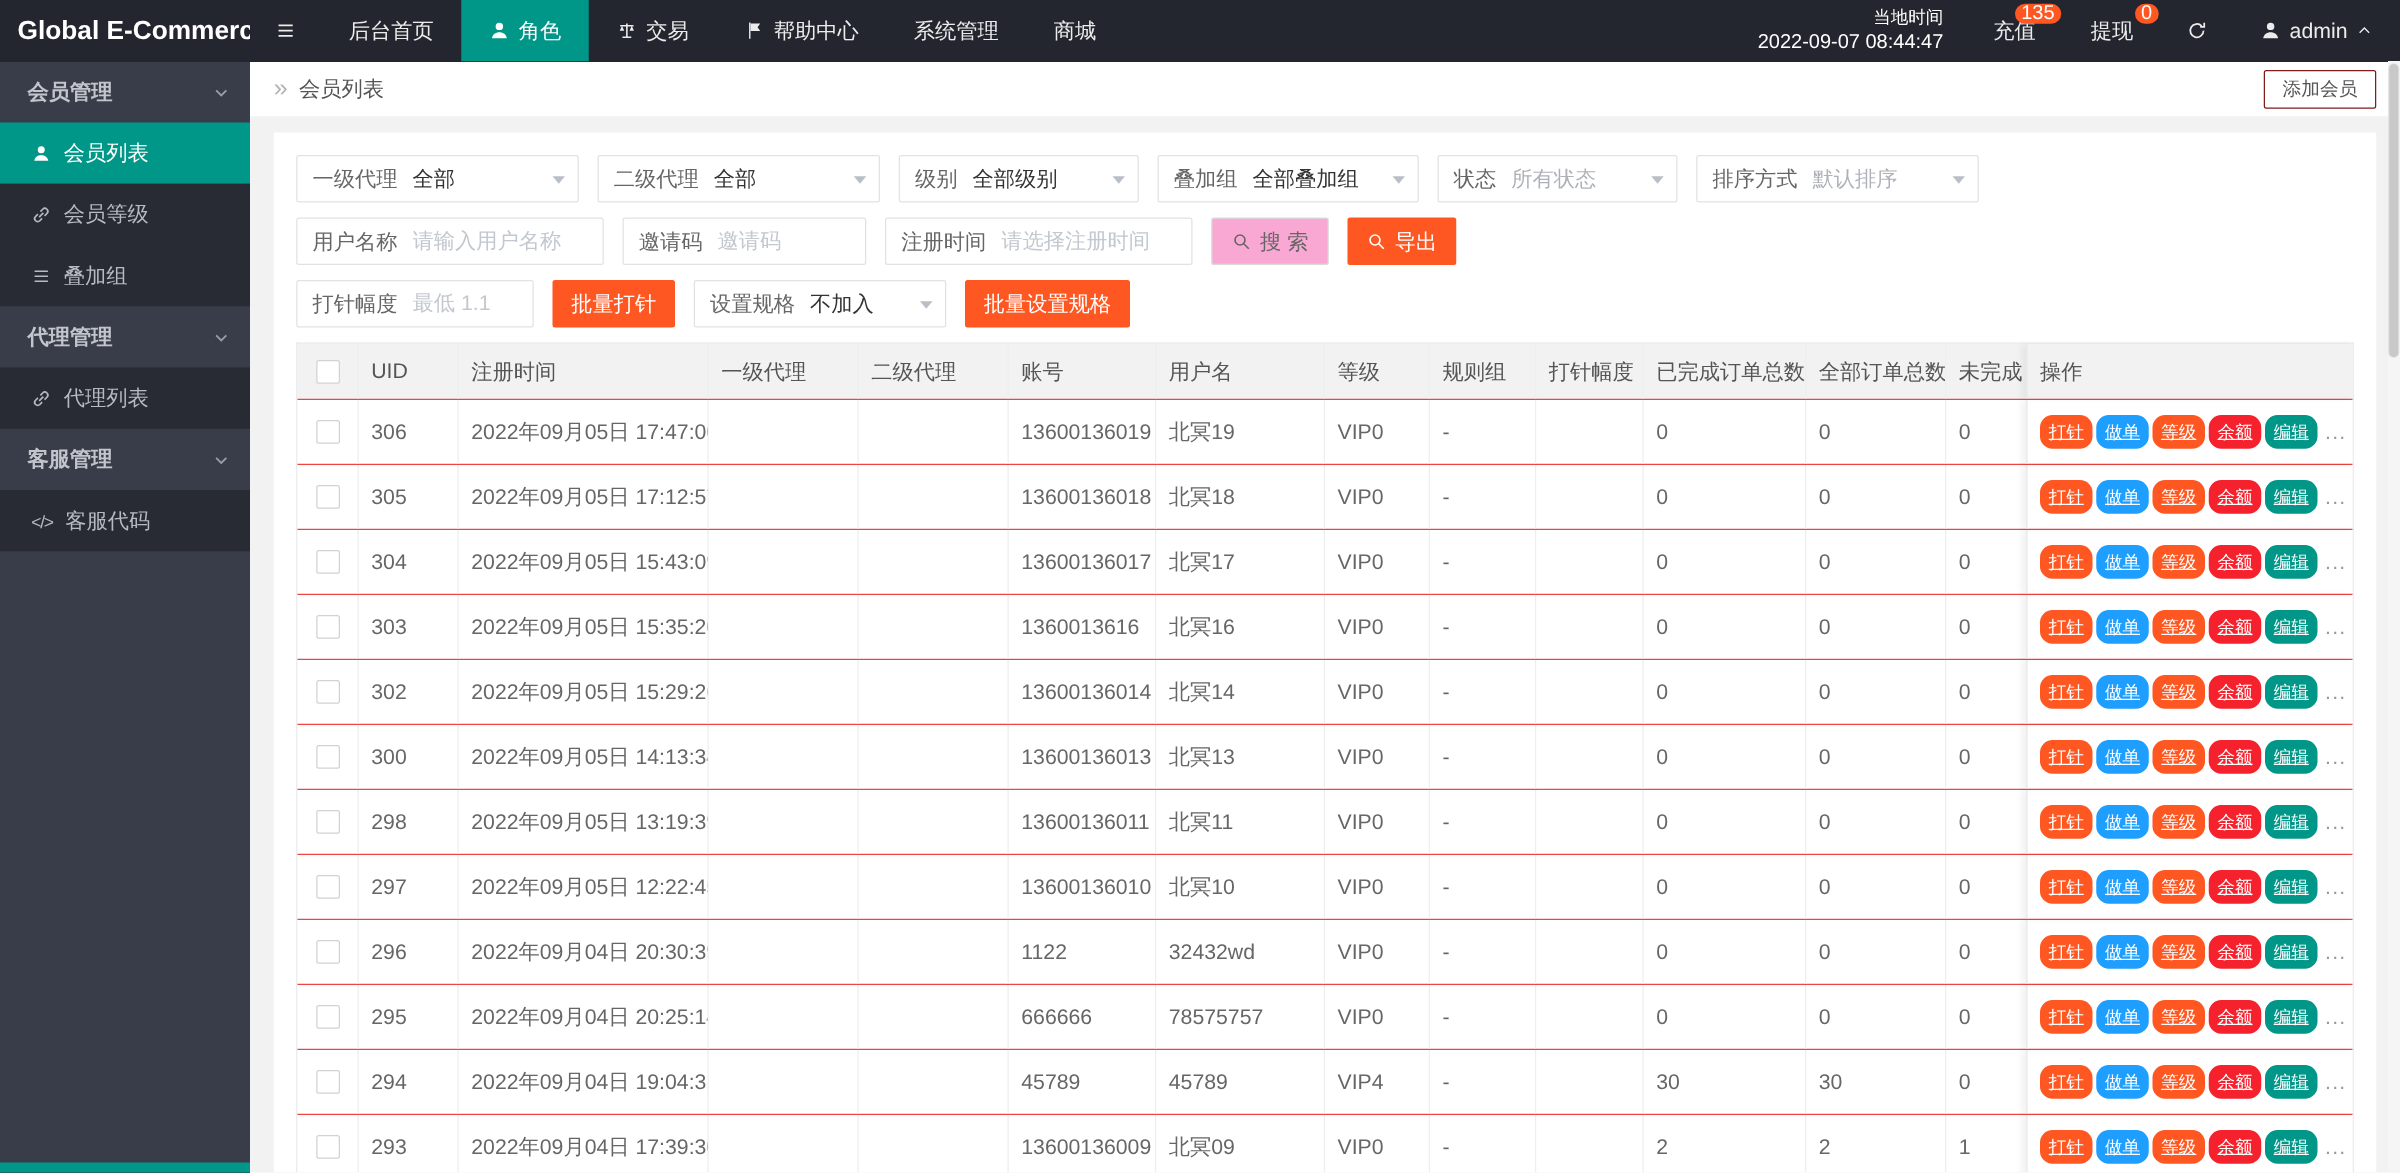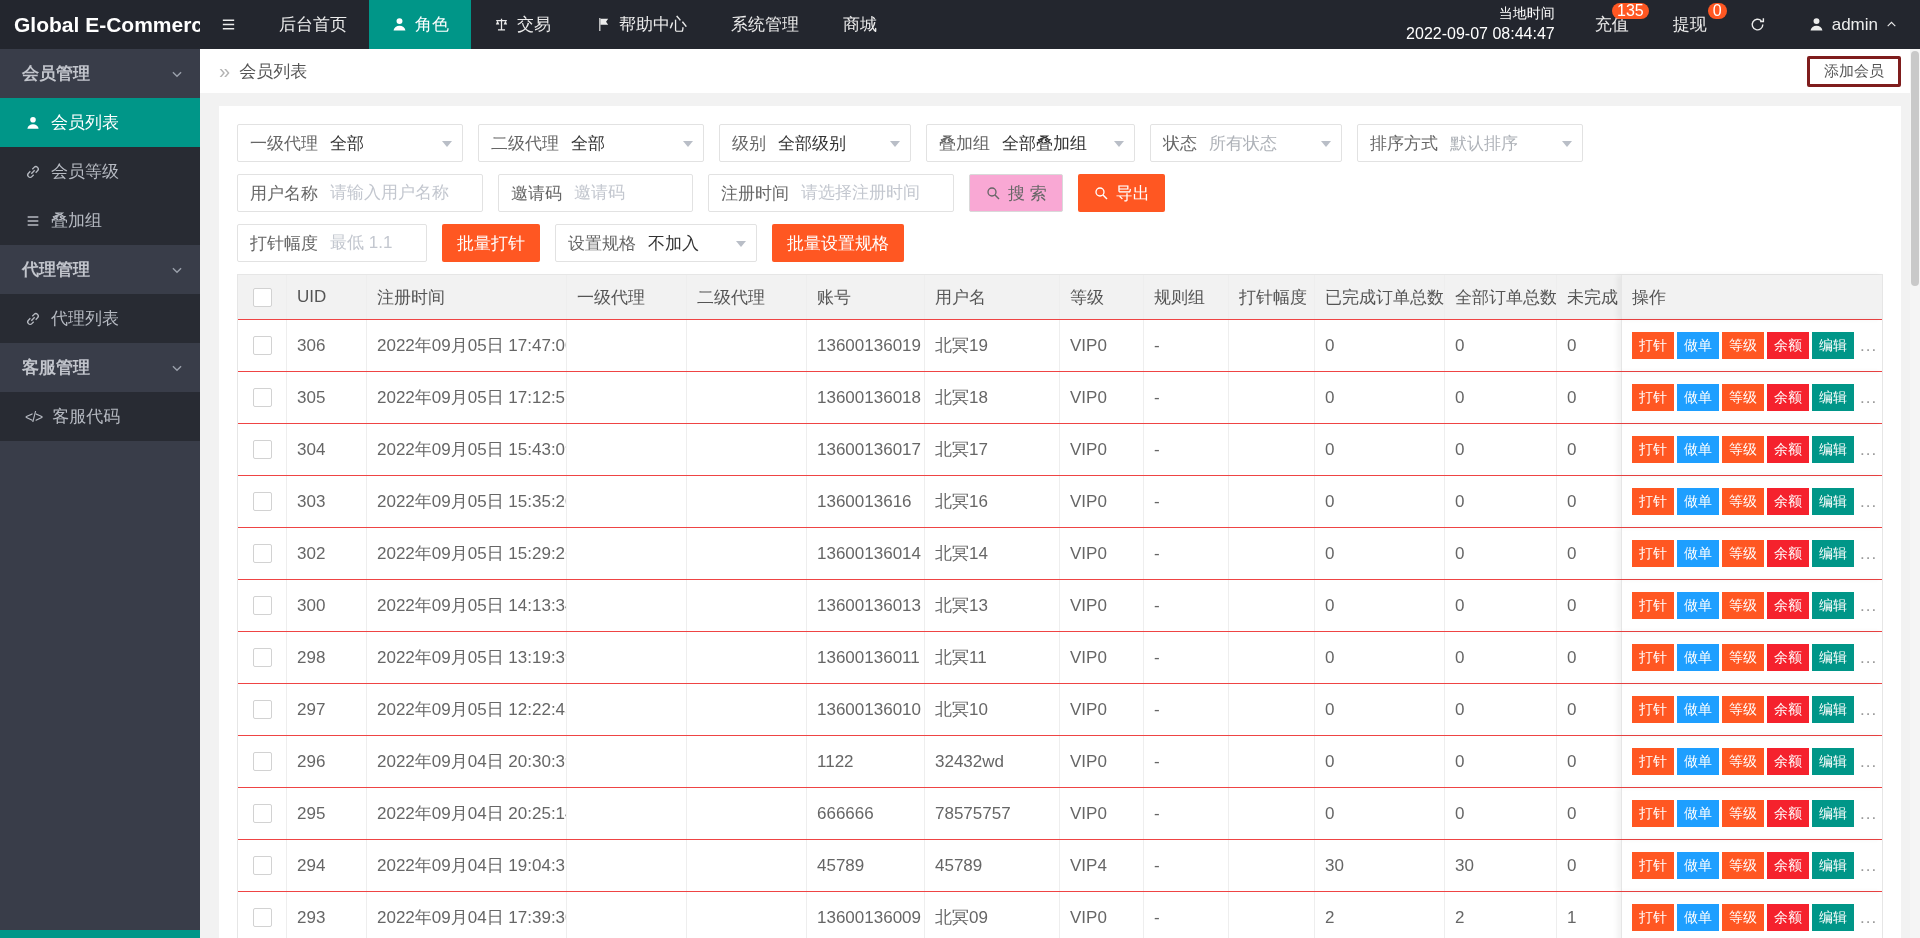--- a/index.html
+++ b/index.html
@@ -31,21 +31,21 @@
   .side-item .ic { width:16px; height:16px; }
   .side-item.active { background:var(--accent,#009688); color:#fff; }
   .code-ic { font-size:14px; letter-spacing:-1px; }
   .side-bottom-strip { position:absolute; left:0; right:0; bottom:0; height:8px; background:var(--accent,#009688); }
 
   
   .main { position:absolute; top:49px; left:200px; right:0; bottom:0; overflow:hidden; background:#f2f2f2; }
   .breadcrumb-bar { height:44px; background:#fff; display:flex; align-items:center; padding:0 19px; }
   .bc-icon { color:#b3b3b3; font-size:20px; margin-right:9px; }
   .bc-title { color:#555; font-size:17px; }
-  .add-btn { margin-left:auto; height:31px; padding:0 14px; background:#fff; border:3px solid #7f1d1d; border-radius:2px; color:#555; font-size:15px; cursor:pointer; }
+  .add-btn { margin-left:auto; height:31px; padding:0 14px; background:#fff; border:1px solid #7f1d1d; border-radius:2px; color:#555; font-size:15px; cursor:pointer; }
 
   .card { margin:13px 19px 0; background:#fff; padding:18px 18px 0; }
 
   
   .frow { display:flex; align-items:center; margin-bottom:12px; }
   .fgroup { display:inline-flex; align-items:center; height:38px; border:1px solid #e2e2e2; border-radius:2px; background:#fff; margin-right:15px; }
   .flabel { padding:0 12px; color:#666; white-space:nowrap; }
   .fvalue { width:132px; display:flex; align-items:center; justify-content:space-between; padding-right:10px; color:#333; white-space:nowrap; overflow:hidden; }
   .muted .fvalue { color:#aeb2b8; }
   .caret { width:0; height:0; border:5px solid transparent; border-top:6px solid #b9bec7; margin-top:6px; flex:none; }
@@ -71,21 +71,21 @@
   .col-acct { width:118px; }
   .col-user { width:135px; }
   .col-level { width:84px; }
   .col-rule { width:85px; }
   .col-inject { width:86px; }
   .col-done { width:130px; }
   .col-total { width:112px; }
   .col-undone { width:64px; border-right:none; }
   .col-ops { width:263px; border-right:none; border-left:1px solid #e6e6e6; box-shadow:-4px 0 5px rgba(0,0,0,.05); gap:3px; }
   .cbx { appearance:none; -webkit-appearance:none; width:19px; height:19px; border:1px solid #d2d2d2; border-radius:2px; background:#fff; cursor:pointer; }
-  .abtn { height:27px; padding:0 7px; border:none; border-radius:0; color:#fff; font-size:14px; cursor:pointer; font-family:inherit; white-space:nowrap; }
+  .abtn { height:27px; padding:0 7px; border:none; border-radius:10px; color:#fff; font-size:14px; cursor:pointer; font-family:inherit; white-space:nowrap;text-decoration:underline; }
   .abtn.orange { background:var(--orange,#ff5722); }
   .abtn.blue { background:var(--blue,#1e9fff); }
   .abtn.red { background:var(--red,#f5222d); }
   .abtn.green { background:var(--accent,#009688); }
   .more { color:#999; margin-left:3px; cursor:pointer; letter-spacing:1px; }
 
   
   .vscroll { position:fixed; top:49px; right:0; bottom:0; width:10px; background:#f5f5f5; z-index:60; }
   .vthumb { margin:2px auto 0; width:8px; height:235px; background:#c9c9c9; border-radius:4px; }
 </style>

